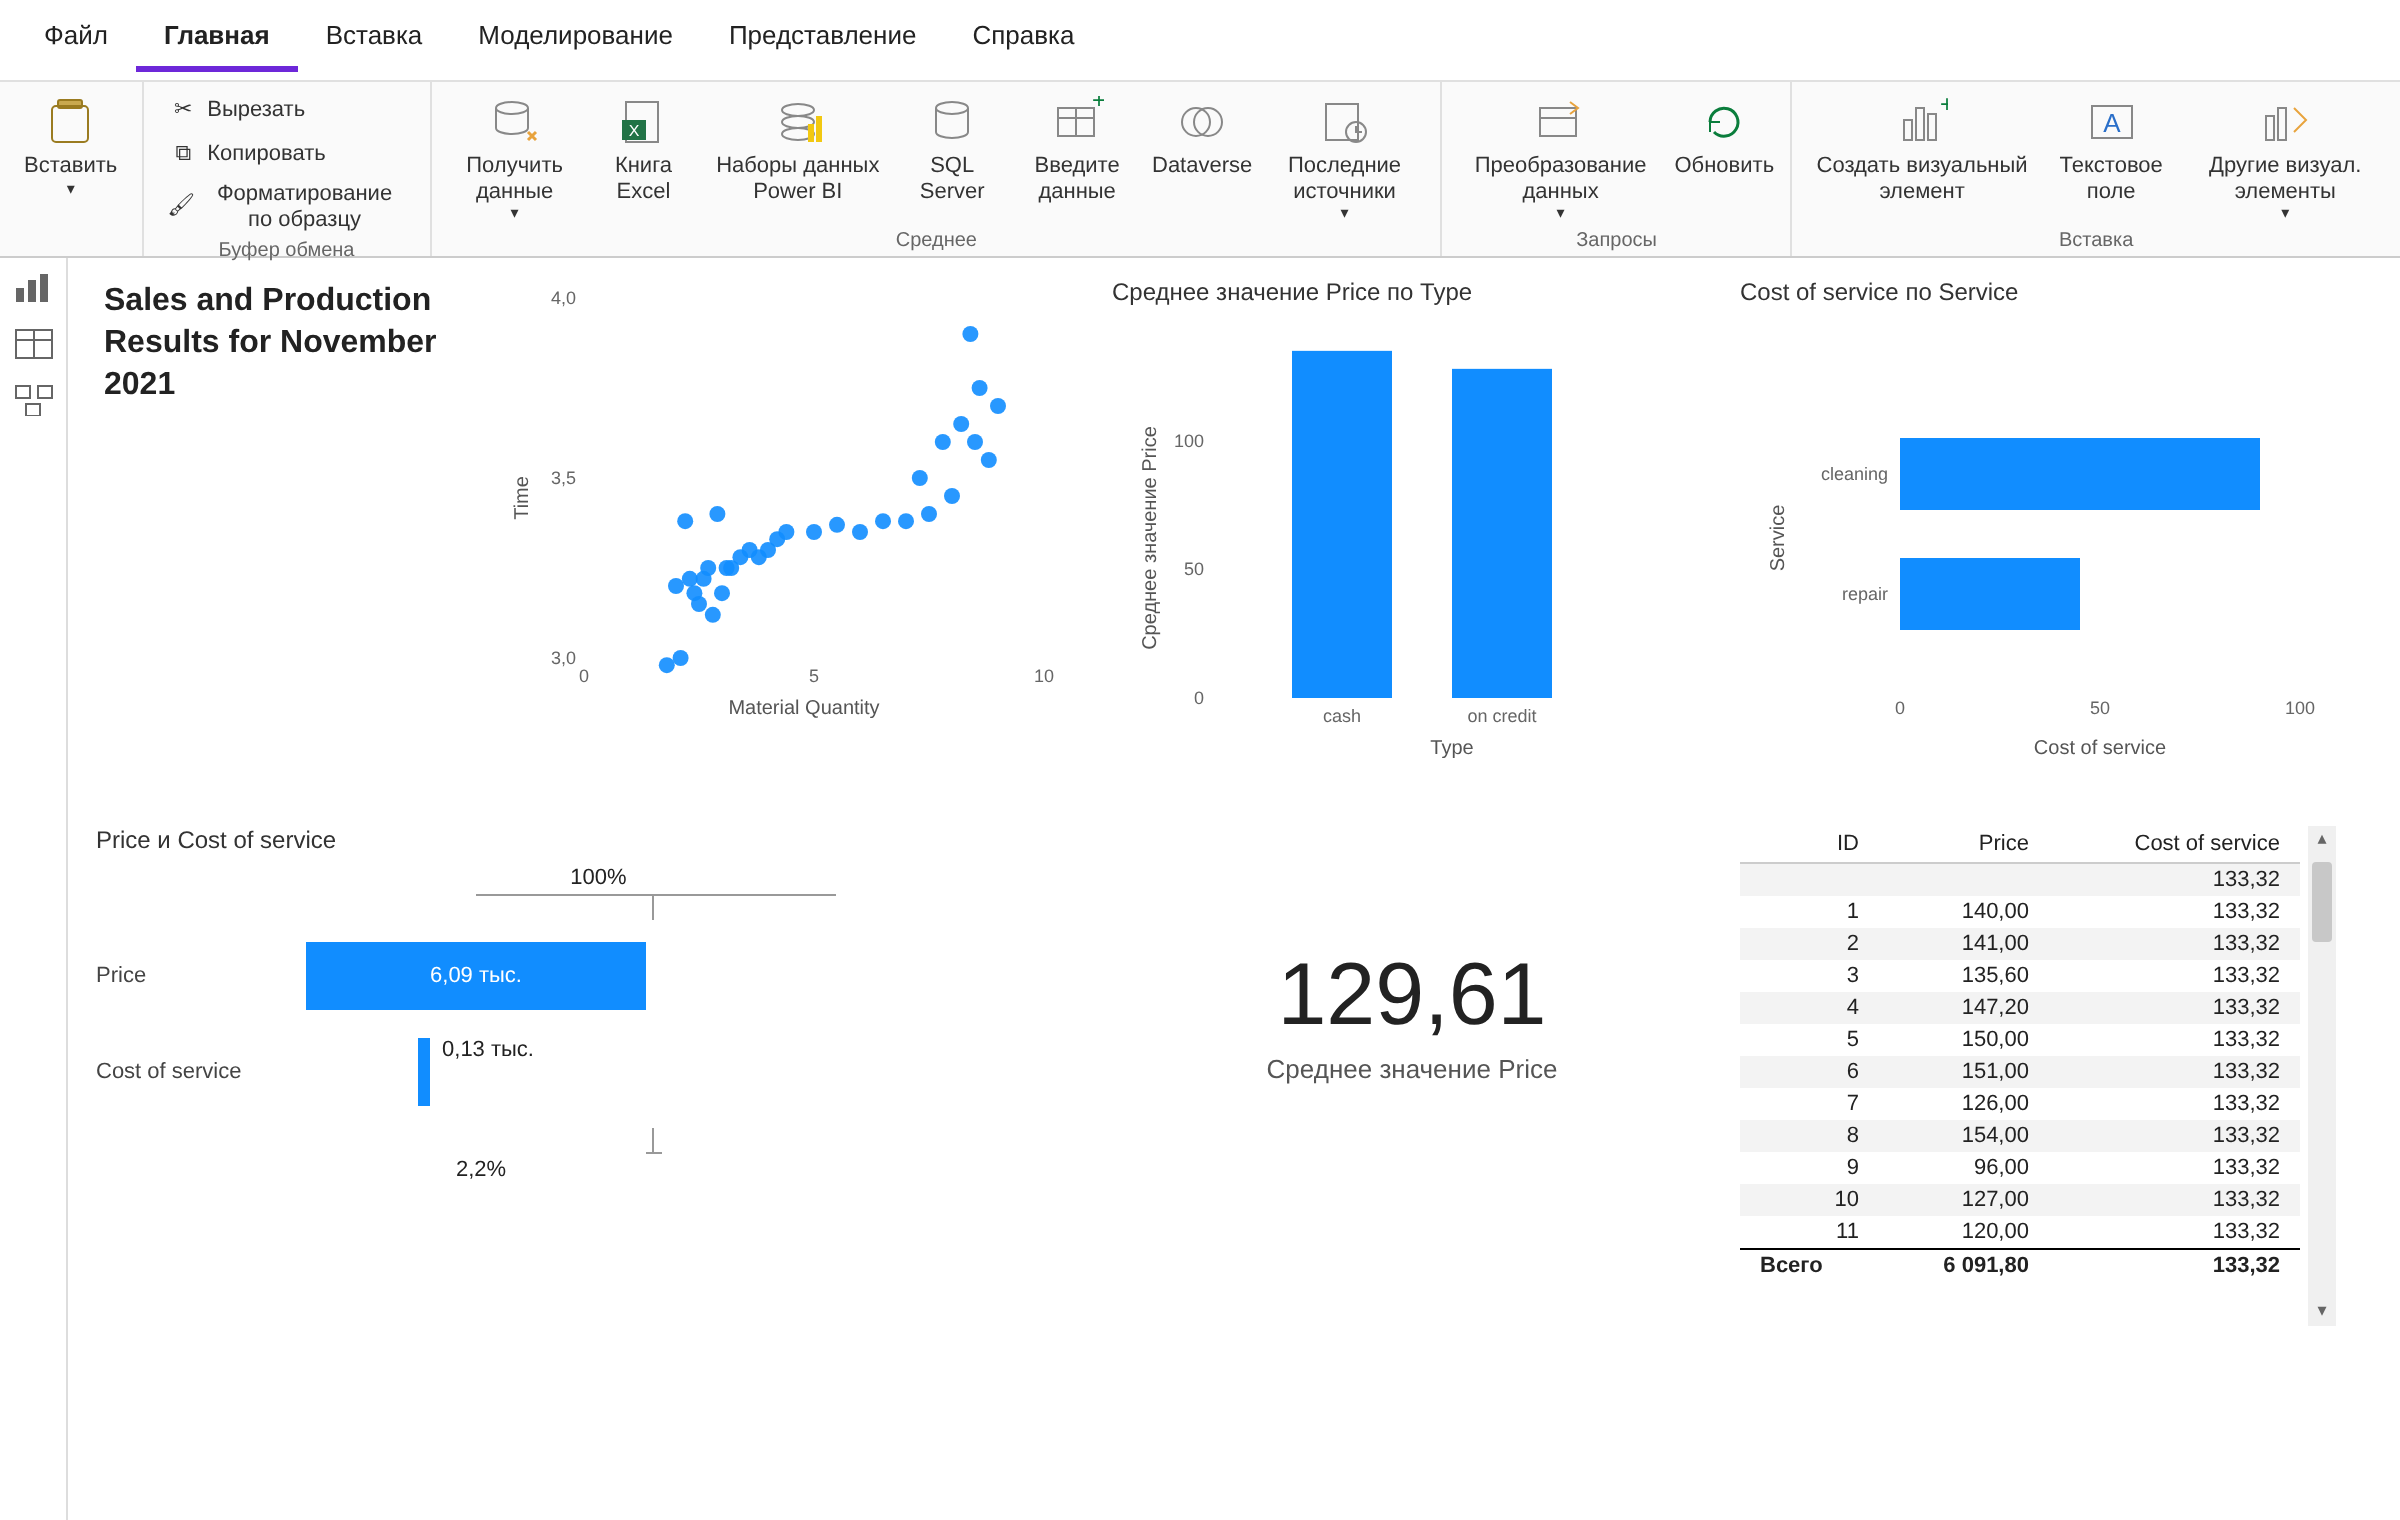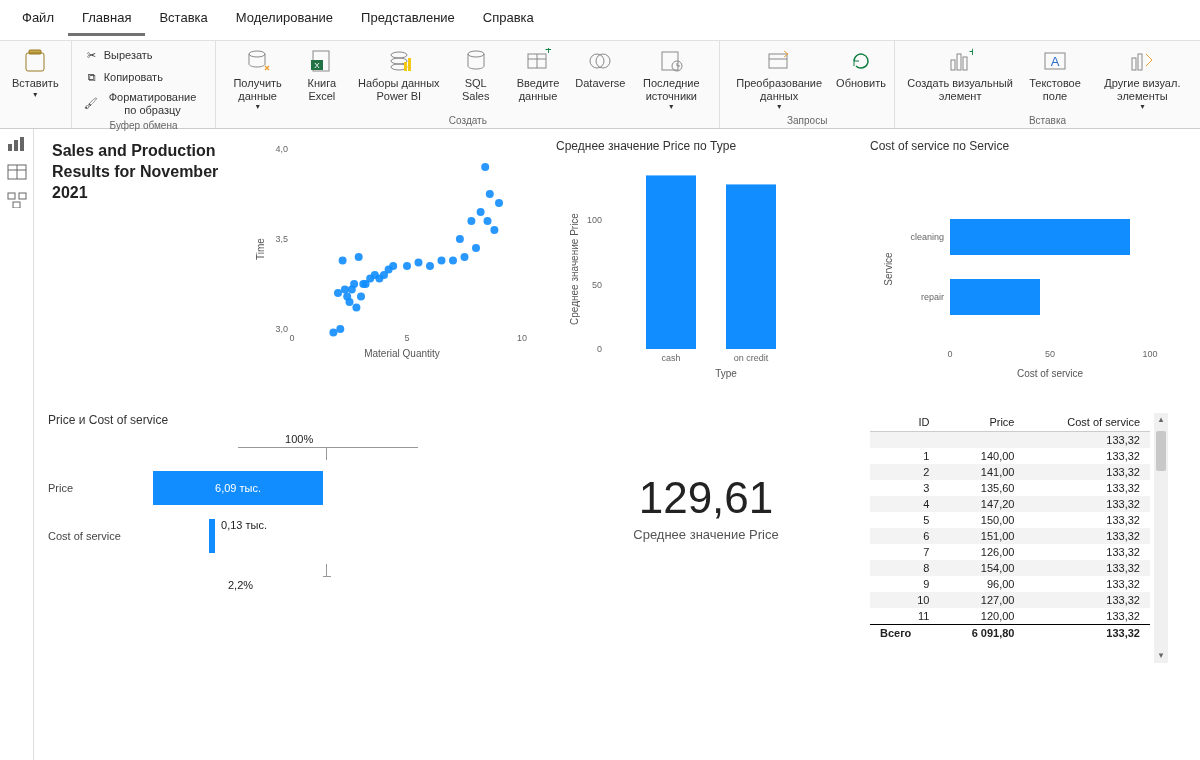--- a/index.html
+++ b/index.html
@@ -1,19 +1,19 @@
 <!DOCTYPE html>
 <html><head>
 <meta charset="utf-8">
 <style>
 * { box-sizing: border-box; margin: 0; padding: 0; }
 body { font-family: "Segoe UI", Arial, sans-serif; font-size: 12px; background: #fff; color: #222; width: 1200px; height: 760px; overflow: hidden; }
 .menubar { display: flex; padding: 4px 8px 4px; border-bottom: 1px solid #e0e0e0; }
 .menubar .tab { padding: 6px 14px 8px; cursor: pointer; font-size: 13px; }
-.menubar .tab.active { border-bottom: 3px solid #737373; font-weight: 400; }
+.menubar .tab.active { border-bottom: 3px solid #6d28d9; font-weight: 700; }
 .ribbon { display: flex; height: 88px; border-bottom: 1px solid #ccc; background: #fafafa; }
 .ribbon-group { border-right: 1px solid #e0e0e0; padding: 4px 8px 2px; display: flex; flex-direction: column; justify-content: space-between; }
 .ribbon-group .items { display: flex; align-items: flex-start; gap: 6px; flex: 1; }
 .ribbon-btn { display: flex; flex-direction: column; align-items: center; justify-content: flex-start; padding: 2px 4px; min-width: 50px; cursor: pointer; text-align: center; font-size: 11px; line-height: 1.15; color: #333; }
 .ribbon-btn.small { flex-direction: row; min-width: auto; align-items: center; font-size: 11px; gap: 4px; }
 .ribbon-ico { width: 28px; height: 28px; display: flex; align-items: center; justify-content: center; margin-bottom: 2px; }
 .ribbon-ico.small { width: 16px; height: 16px; margin: 0; }
 .ribbon-group-label { text-align: center; font-size: 10px; color: #666; padding-top: 2px; }
 .workspace { display: flex; height: calc(760px - 120px); }
 .view-tools { width: 34px; border-right: 1px solid #ddd; display: flex; flex-direction: column; align-items: center; padding-top: 6px; gap: 10px; }
@@ -133,21 +133,21 @@
           </span>
         <span>Наборы данных Power BI</span>
       </div>
       <div class="ribbon-btn">
         <span class="ribbon-ico">
             <svg width="26" height="26">
               <ellipse cx="13" cy="6" rx="8" ry="3" fill="none" stroke="#888"></ellipse>
               <path d="M5 6v12c0 1.7 3.6 3 8 3s8-1.3 8-3V6" fill="none" stroke="#888"></path>
             </svg>
           </span>
-        <span>SQL Sales</span>
+        <span>SQL Server</span>
       </div>
       <div class="ribbon-btn">
         <span class="ribbon-ico">
             <svg width="26" height="26">
               <rect x="3" y="6" width="18" height="14" fill="none" stroke="#888"></rect>
               <line x1="3" y1="11" x2="21" y2="11" stroke="#888"></line>
               <line x1="12" y1="6" x2="12" y2="20" stroke="#888"></line>
               <text x="20" y="6" fill="#0a7d3c" font-size="12">+</text>
             </svg>
           </span>
@@ -167,21 +167,21 @@
             <svg width="26" height="26">
               <rect x="4" y="4" width="16" height="18" fill="none" stroke="#888"></rect>
               <circle cx="19" cy="18" r="5" fill="none" stroke="#888"></circle>
               <path d="M19 15v3h3" stroke="#888" fill="none"></path>
             </svg>
           </span>
         <span>Последние источники</span>
           <span style="font-size:8px;">▾</span>
       </div>
     </div>
-    <div class="ribbon-group-label">Создать</div>
+    <div class="ribbon-group-label">Среднее</div>
   </div>
 
   <div class="ribbon-group">
     <div class="items">
       <div class="ribbon-btn">
         <span class="ribbon-ico">
             <svg width="26" height="26">
               <rect x="3" y="6" width="18" height="14" fill="none" stroke="#888"></rect>
               <line x1="3" y1="11" x2="21" y2="11" stroke="#888"></line>
               <path d="M18 3l4 3-4 3" fill="none" stroke="#e8a33d"></path>

